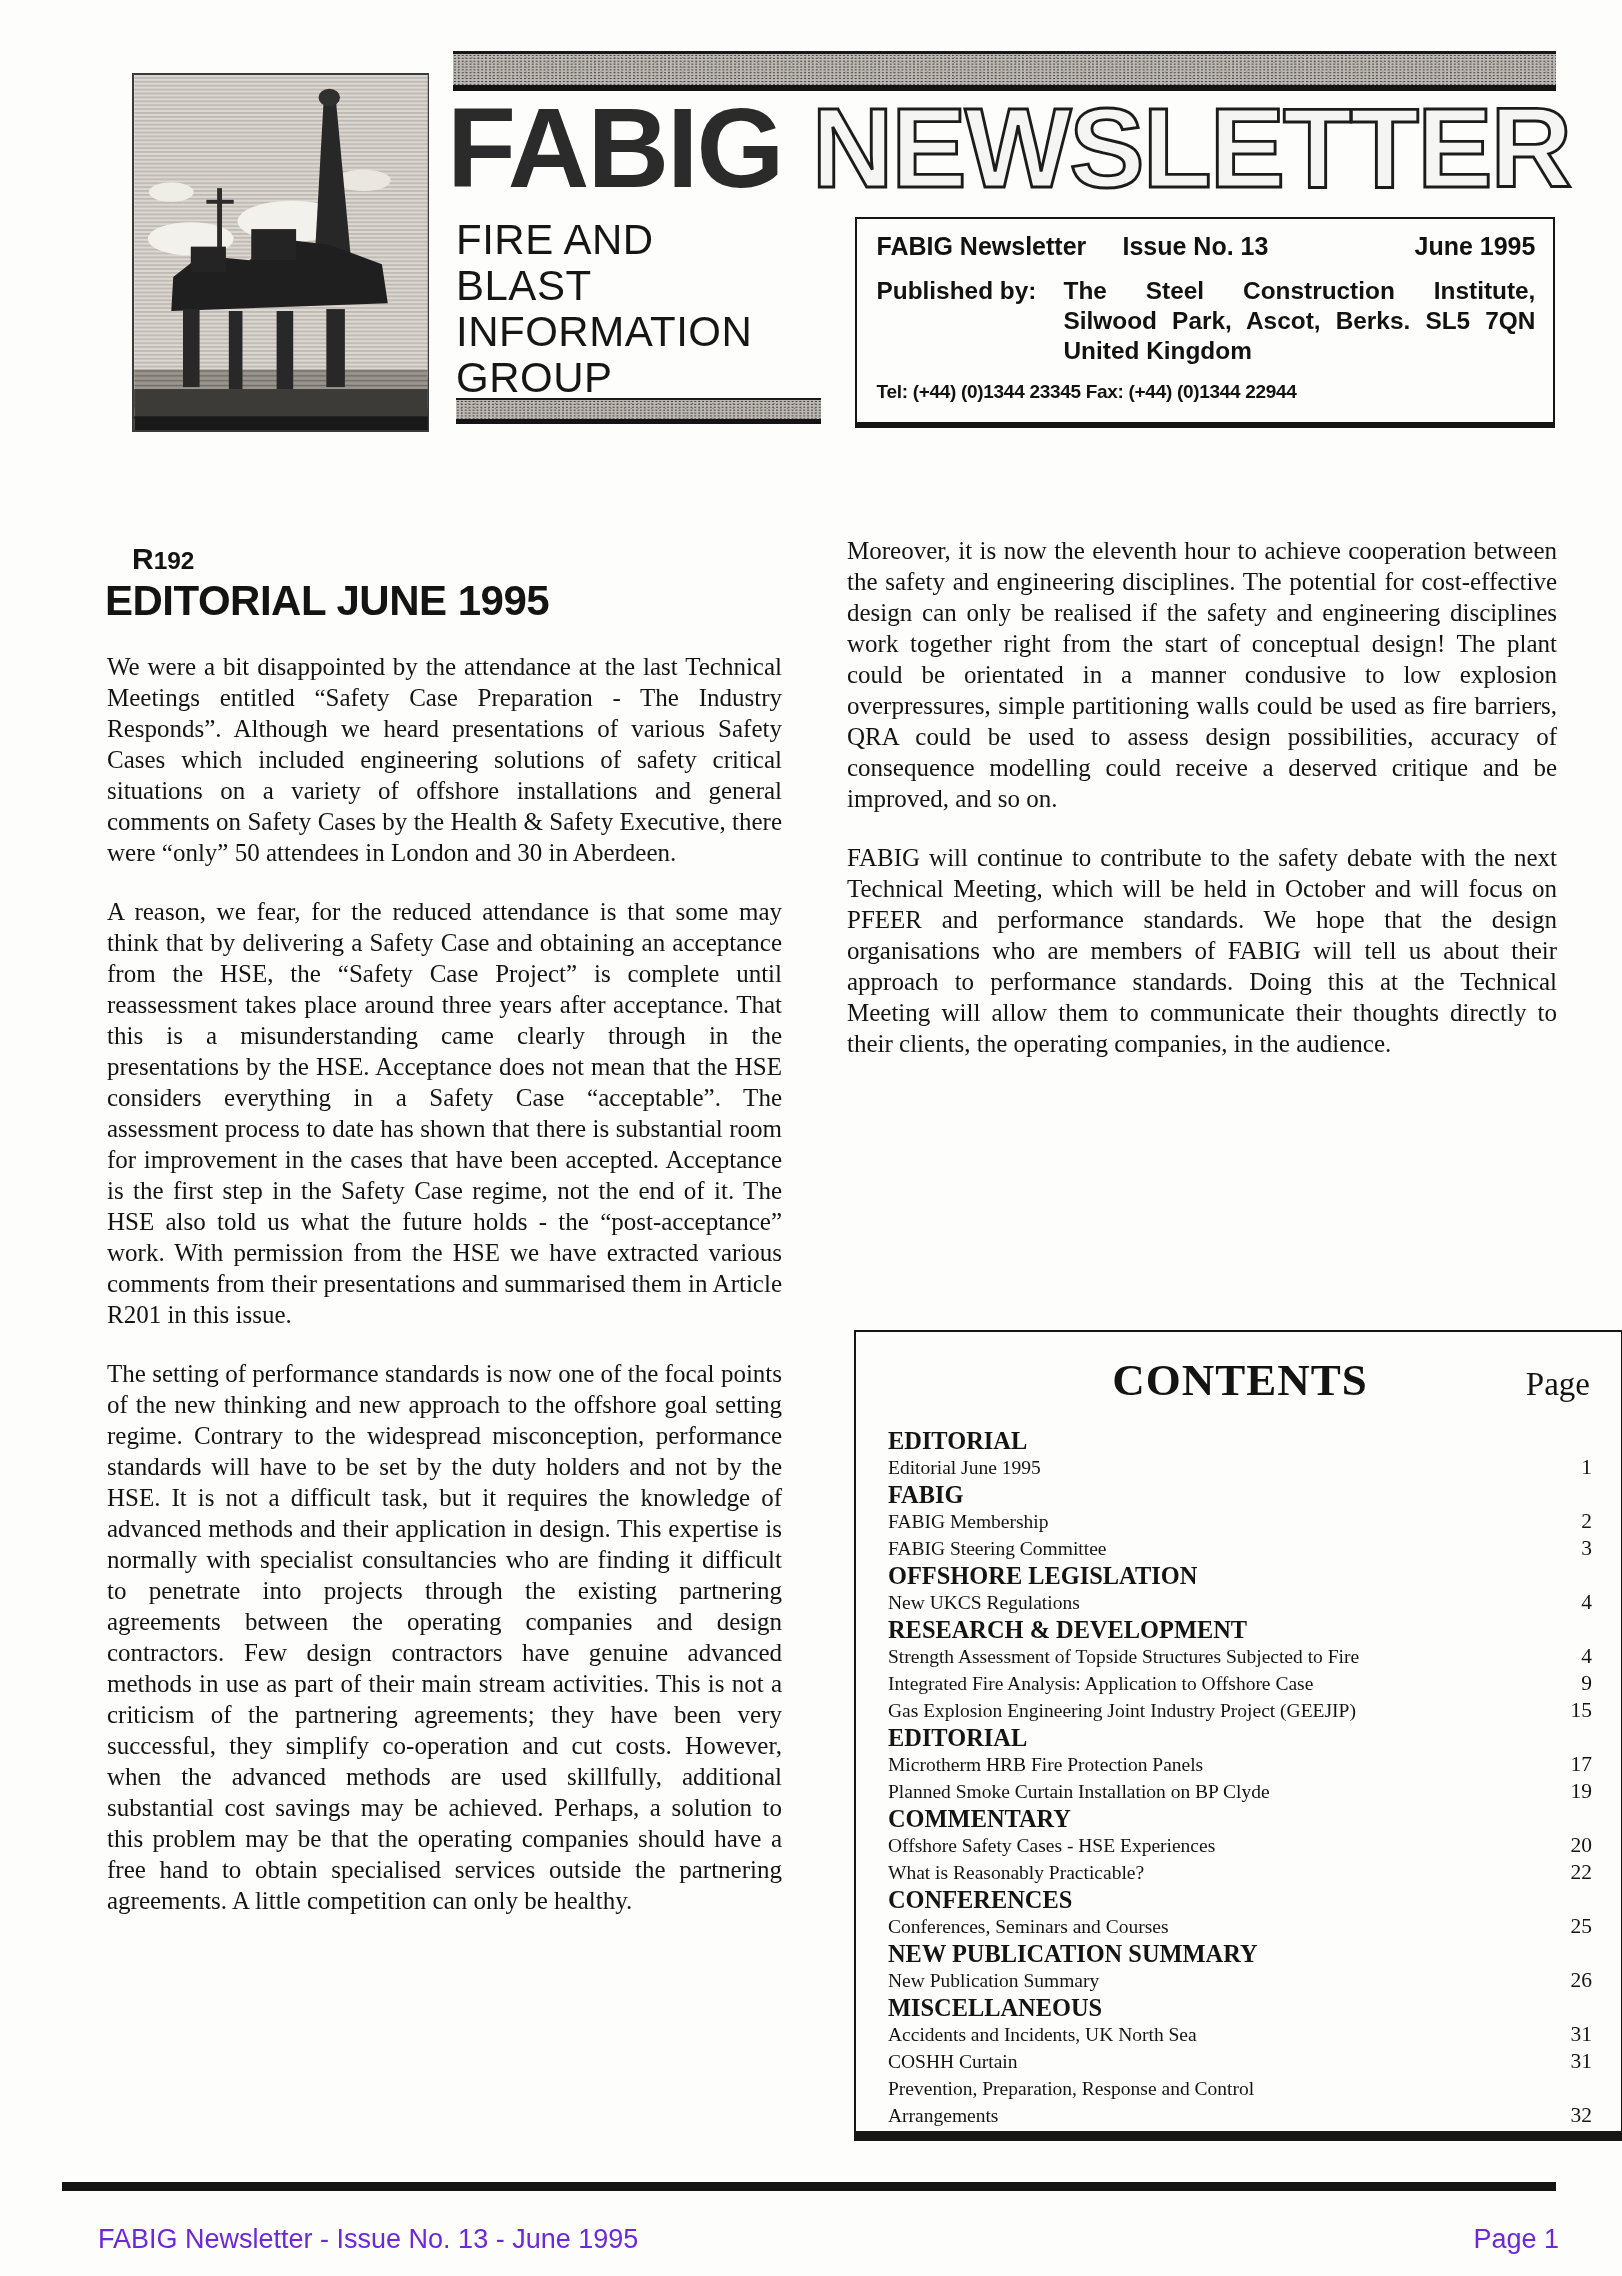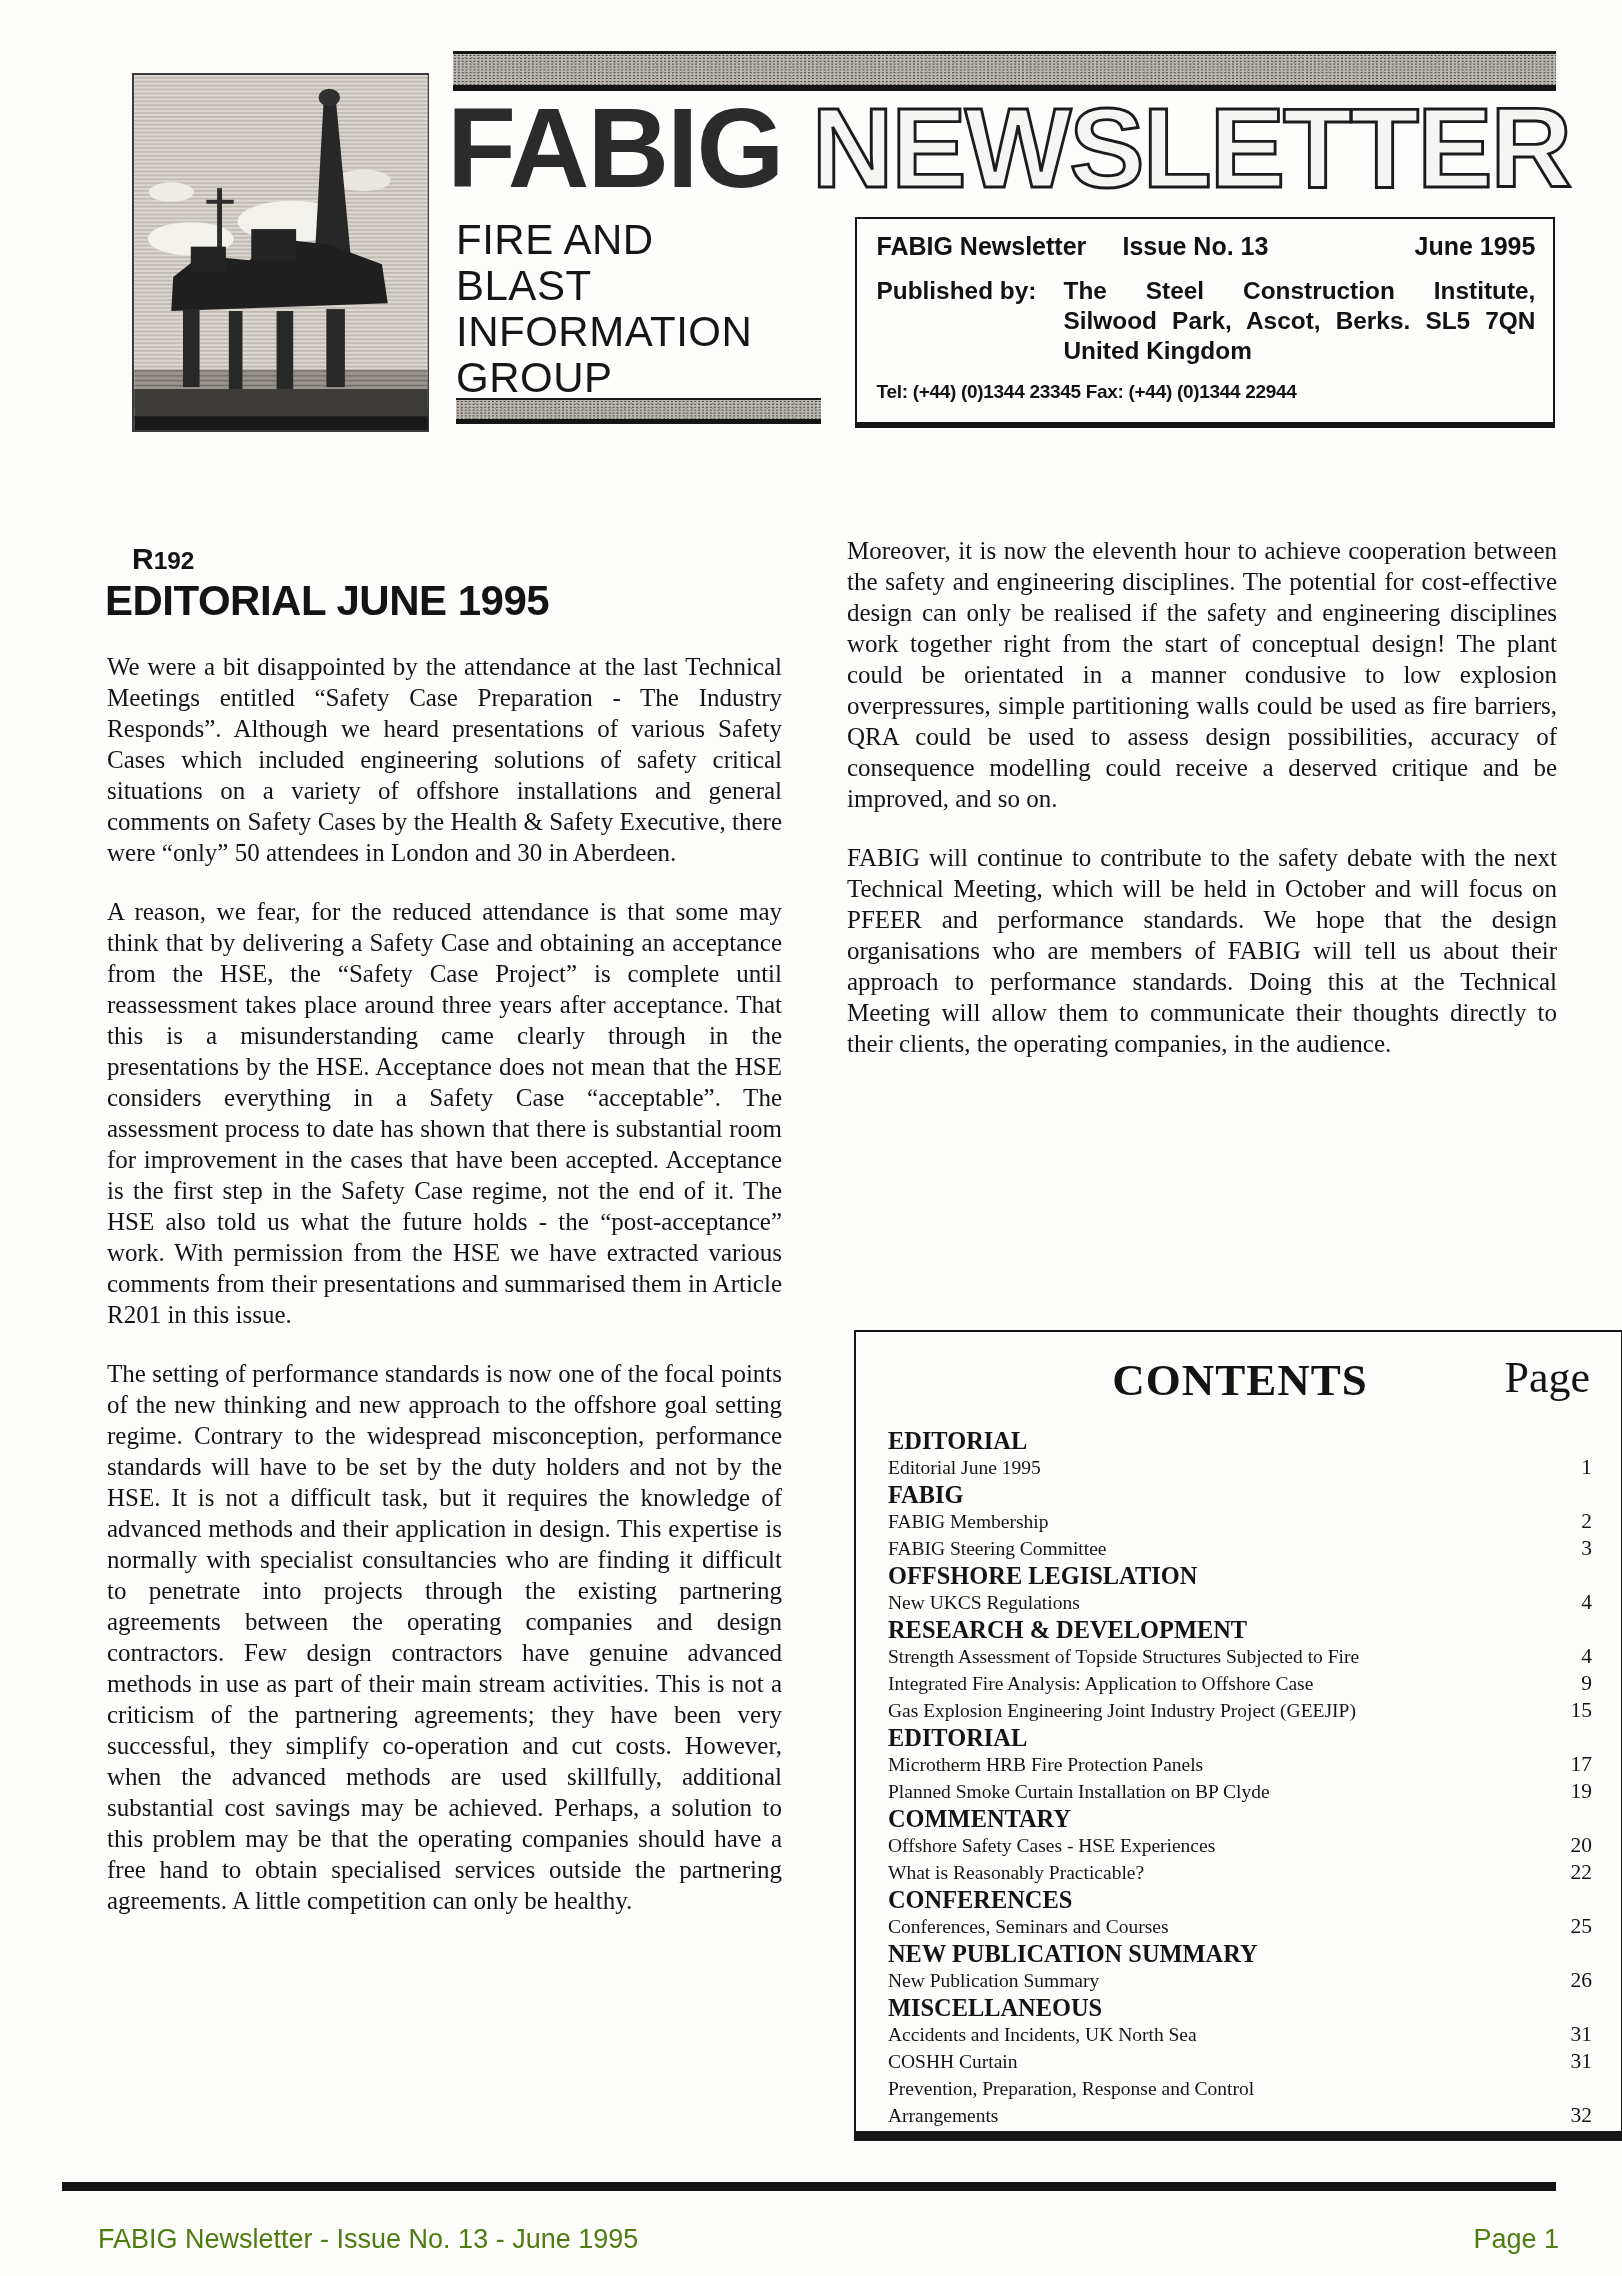--- a/index.html
+++ b/index.html
@@ -44,30 +44,30 @@
   #left-col{left:107px;top:651px;width:675px;}
   #right-col{left:847px;top:535px;width:710px;}
   .body-para{margin:0 0 28px 0;}
 
   
   #toc-box{position:absolute;left:854px;top:1330px;width:775px;height:811px;box-sizing:border-box;
     border:2.9px solid #161616;border-right-width:8.8px;border-bottom-width:10.7px;
     padding:21.5px 29px 13.7px 32px;}
   #toc-head{position:relative;text-align:center;margin-bottom:21.5px;}
   #toc-title{font-size:45px;font-weight:700;letter-spacing:1px;}
-  #toc-page-label{position:absolute;right:2px;bottom:2.9px;font-size:44px;text-align:center;}
+  #toc-page-label{position:absolute;right:2px;bottom:2.9px;font-size:33px;text-align:center;}
   .toc-section{font-weight:700;font-size:24.4px;line-height:27px;}
   .toc-row{display:flex;justify-content:space-between;align-items:flex-end;line-height:27px;}
   .toc-label{font-size:19.5px;max-width:585px;padding-right:7.8px;}
   .toc-page{min-width:43px;text-align:right;font-size:21.5px;}
   .toc-row:last-child .toc-label{max-width:458px;}
 
   
   #footer-rule{position:absolute;left:62px;top:2182px;width:1494px;height:8.8px;background:#141414;}
-  .footer-text{position:absolute;top:2224px;font-family:"Liberation Sans",sans-serif;font-size:27px;color:#4d7c0f;}
+  .footer-text{position:absolute;top:2224px;font-family:"Liberation Sans",sans-serif;font-size:27px;color:#6d28d9;}
   #footer-left{left:98px;}
   #footer-right{right:64px;text-align:right;}
 </style>
 </head>
 <body>
 
 <div id="page">
 
   <div id="logo">
     <svg width="294" height="355" viewBox="0 0 301 364" xmlns="http://www.w3.org/2000/svg">

